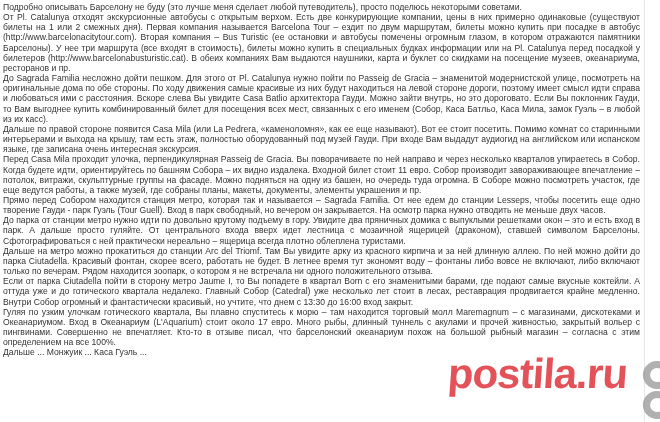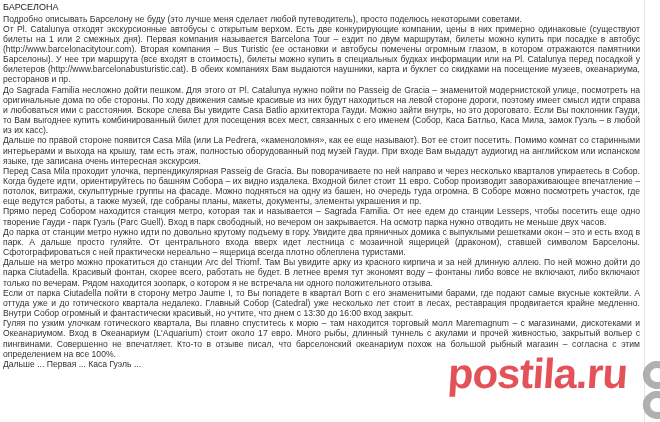--- a/index.html
+++ b/index.html
@@ -66,32 +66,31 @@
       width: 40px;
       height: 64px;
       pointer-events: none;
     }
   </style>
 </head>
 <body>
 
 <div class="page">
   <div class="article">
-    <h1>БАРСЕЛОНА</h1>
     <p>Подробно описывать Барселону не буду (это лучше меня сделает любой путеводитель), просто поделюсь некоторыми советами.</p>
     <p>От Pl. Catalunya отходят экскурсионные автобусы с открытым верхом. Есть две конкурирующие компании, цены в них примерно одинаковые (существуют билеты на 1 или 2 смежных дня). Первая компания называется Barcelona Tour – ездит по двум маршрутам, билеты можно купить при посадке в автобус (http://www.barcelonacitytour.com). Вторая компания – Bus Turistic (ее остановки и автобусы помечены огромным глазом, в котором отражаются памятники Барселоны). У нее три маршрута (все входят в стоимость), билеты можно купить в специальных будках информации или на Pl. Catalunya перед посадкой у билетеров (http://www.barcelonabusturistic.cat). В обеих компаниях Вам выдаются наушники, карта и буклет со скидками на посещение музеев, океанариума, ресторанов и пр.</p>
     <p>До Sagrada Familia несложно дойти пешком. Для этого от Pl. Catalunya нужно пойти по Passeig de Gracia – знаменитой модернистской улице, посмотреть на оригинальные дома по обе стороны. По ходу движения самые красивые из них будут находиться на левой стороне дороги, поэтому имеет смысл идти справа и любоваться ими с расстояния. Вскоре слева Вы увидите Casa Batlio архитектора Гауди. Можно зайти внутрь, но это дороговато. Если Вы поклонник Гауди, то Вам выгоднее купить комбинированный билет для посещения всех мест, связанных с его именем (Собор, Каса Батльо, Каса Мила, замок Гуэль – в любой из их касс).</p>
     <p>Дальше по правой стороне появится Casa Mila (или La Pedrera, «каменоломня», как ее еще называют). Вот ее стоит посетить. Помимо комнат со старинными интерьерами и выхода на крышу, там есть этаж, полностью оборудованный под музей Гауди. При входе Вам выдадут аудиогид на английском или испанском языке, где записана очень интересная экскурсия.</p>
     <p>Перед Casa Mila проходит улочка, перпендикулярная Passeig de Gracia. Вы поворачиваете по ней направо и через несколько кварталов упираетесь в Собор. Когда будете идти, ориентируйтесь по башням Собора – их видно издалека. Входной билет стоит 11 евро. Собор производит завораживающее впечатление – потолок, витражи, скульптурные группы на фасаде. Можно подняться на одну из башен, но очередь туда огромна. В Соборе можно посмотреть участок, где еще ведутся работы, а также музей, где собраны планы, макеты, документы, элементы украшения и пр.</p>
-    <p>Прямо перед Собором находится станция метро, которая так и называется – Sagrada Familia. От нее едем до станции Lesseps, чтобы посетить еще одно творение Гауди - парк Гуэль (Parc Guell). Вход в парк свободный, но вечером он закрывается. На осмотр парка нужно отводить не меньше двух часов.</p>
+    <p>Прямо перед Собором находится станция метро, которая так и называется – Sagrada Familia. От нее едем до станции Lesseps, чтобы посетить еще одно творение Гауди - парк Гуэль (Tour Guell). Вход в парк свободный, но вечером он закрывается. На осмотр парка нужно отводить не меньше двух часов.</p>
     <p>До парка от станции метро нужно идти по довольно крутому подъему в гору. Увидите два пряничных домика с выпуклыми решетками окон – это и есть вход в парк. А дальше просто гуляйте. От центрального входа вверх идет лестница с мозаичной ящерицей (драконом), ставшей символом Барселоны. Сфотографироваться с ней практически нереально – ящерица всегда плотно облеплена туристами.</p>
     <p>Дальше на метро можно прокатиться до станции Arc del Triomf. Там Вы увидите арку из красного кирпича и за ней длинную аллею. По ней можно дойти до парка Ciutadella. Красивый фонтан, скорее всего, работать не будет. В летнее время тут экономят воду – фонтаны либо вовсе не включают, либо включают только по вечерам. Рядом находится зоопарк, о котором я не встречала ни одного положительного отзыва.</p>
     <p>Если от парка Ciutadella пойти в сторону метро Jaume I, то Вы попадете в квартал Born с его знаменитыми барами, где подают самые вкусные коктейли. А оттуда уже и до готического квартала недалеко. Главный Собор (Catedral) уже несколько лет стоит в лесах, реставрация продвигается крайне медленно. Внутри Собор огромный и фантастически красивый, но учтите, что днем с 13:30 до 16:00 вход закрыт.</p>
     <p>Гуляя по узким улочкам готического квартала, Вы плавно спуститесь к морю – там находится торговый молл Maremagnum – с магазинами, дискотеками и Океанариумом. Вход в Океанариум (L'Aquarium) стоит около 17 евро. Много рыбы, длинный туннель с акулами и прочей живностью, закрытый вольер с пингвинами. Совершенно не впечатляет. Кто-то в отзыве писал, что барселонский океанариум похож на большой рыбный магазин – согласна с этим определением на все 100%.</p>
-    <p>Дальше ... Первая ... Каса Гуэль ...</p>
+    <p>Дальше ... Монжуик ... Каса Гуэль ...</p>
   </div>
 </div>
 
 <div class="watermark">postila.ru</div>
 <svg class="watermark-logo" viewBox="0 0 40 64">
   <path d="M34 4 A14 14 0 1 0 34 30 L34 22 A7 7 0 1 1 34 12 Z" fill="rgba(150,150,150,0.75)"></path>
   <path d="M34 34 A14 14 0 1 0 34 60 L34 52 A7 7 0 1 1 34 42 Z" fill="rgba(150,150,150,0.75)"></path>
 </svg>
 
 </body></html>

